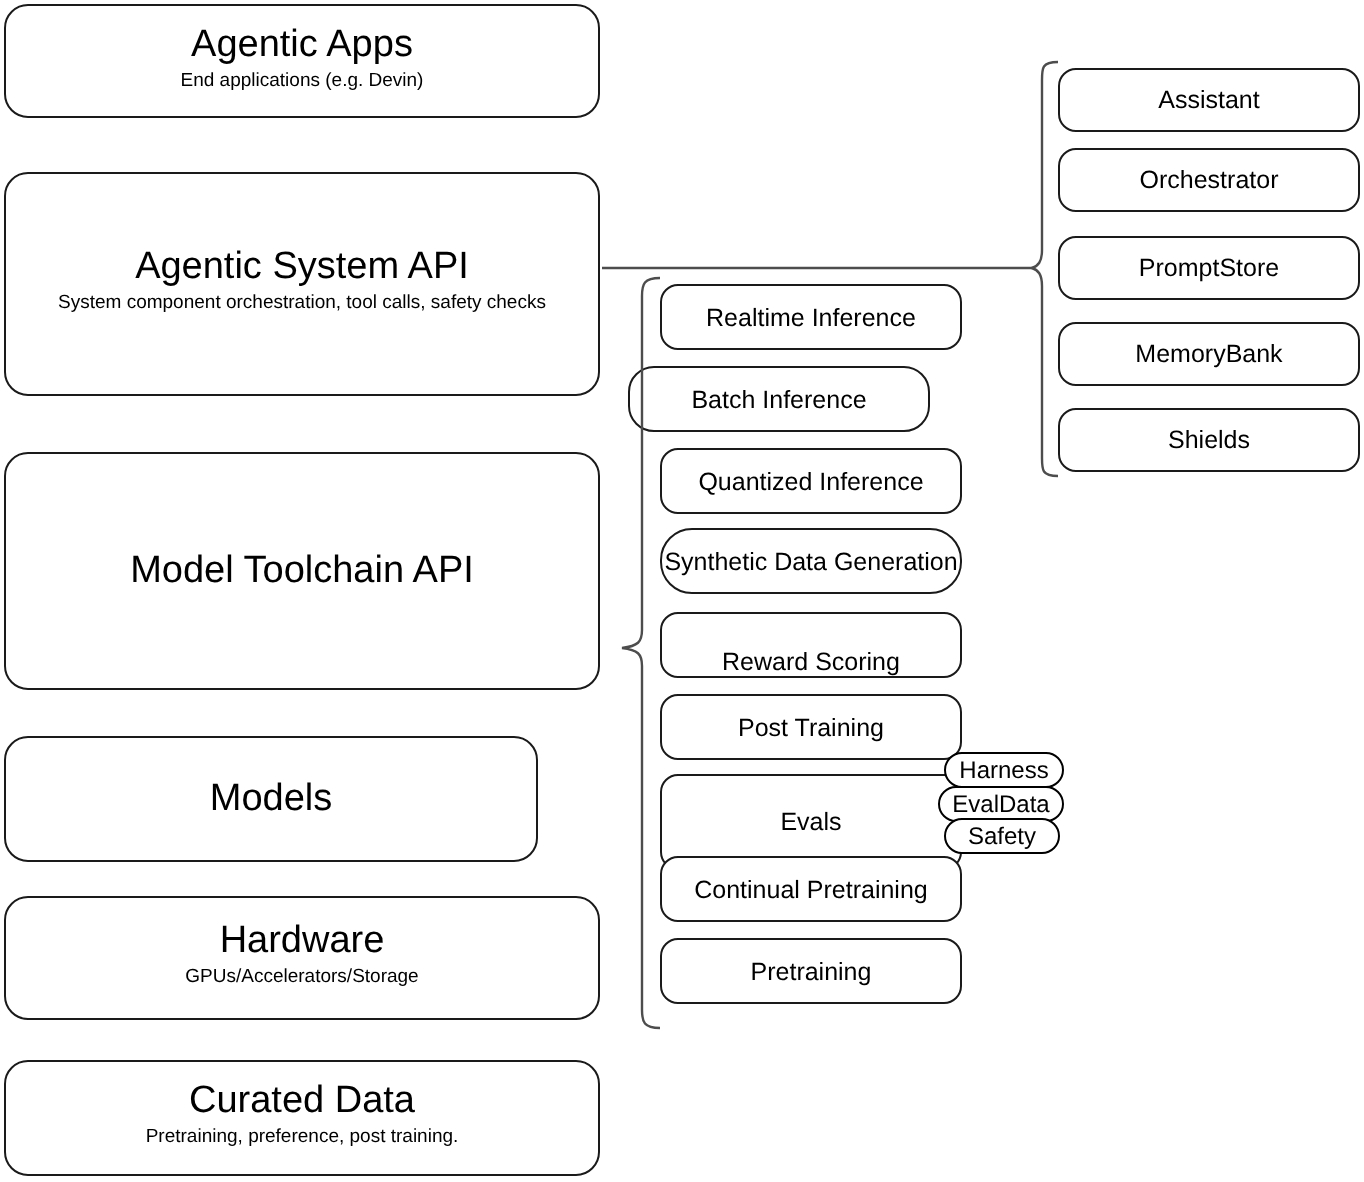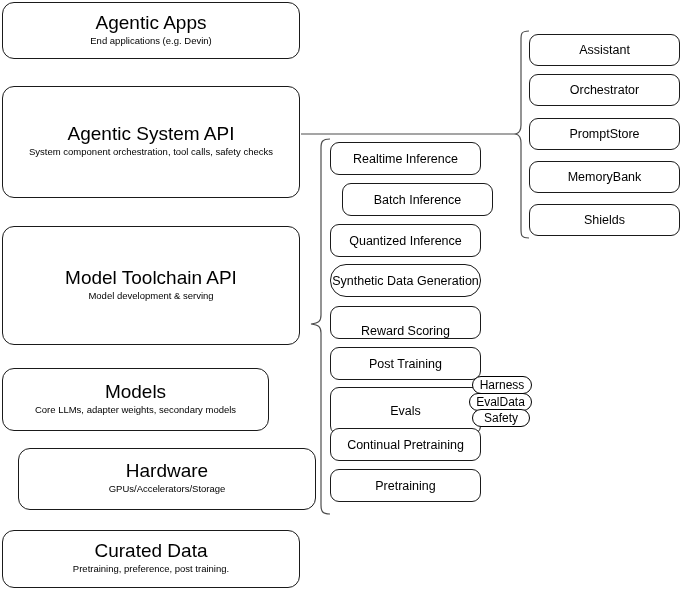--- a/index.html
+++ b/index.html
@@ -118,42 +118,40 @@
     <div class="subtitle">End applications (e.g. Devin)</div>
   </div>
 
   <div class="box layer-box" style="left:2px; top:86px; width:298px; height:112px;">
     <div class="title">Agentic System API</div>
     <div class="subtitle">System component orchestration, tool calls, safety checks</div>
   </div>
 
   <div class="box layer-box" style="left:2px; top:226px; width:298px; height:119px;">
     <div class="title">Model Toolchain API</div>
-    <div class="subtitle">Model development &amp; serving</div>
   </div>
 
   <div class="box layer-box" style="left:2px; top:368px; width:267px; height:63px;">
     <div class="title">Models</div>
-    <div class="subtitle">Core LLMs, adapter weights, secondary models</div>
-  </div>
-
-  <div class="box layer-box" style="left:18px; top:448px; width:298px; height:62px;">
+  </div>
+
+  <div class="box layer-box" style="left:2px; top:448px; width:298px; height:62px;">
     <div class="title">Hardware</div>
     <div class="subtitle">GPUs/Accelerators/Storage</div>
   </div>
 
   <div class="box layer-box" style="left:2px; top:530px; width:298px; height:58px;">
     <div class="title">Curated Data</div>
     <div class="subtitle">Pretraining, preference, post training.</div>
   </div>
 
   <div class="chip" style="left:330px; top:142px; width:151px; height:33px;">
     <span>Realtime Inference</span>
   </div>
-  <div class="chip" style="left:342px; top:183px; width:151px; height:33px;">
+  <div class="chip" style="left:314px; top:183px; width:151px; height:33px;border-radius:13px;">
     <span>Batch Inference</span>
   </div>
   <div class="chip" style="left:330px; top:224px; width:151px; height:33px;">
     <span>Quantized Inference</span>
   </div>
   <div class="chip" style="left:330px; top:264px; width:151px; height:33px;border-radius:16px;">
     <span>Synthetic Data Generation</span>
   </div>
   <div class="chip" style="left:330px; top:306px; width:151px; height:33px;align-items:flex-end;">
     <span>Reward Scoring</span>

